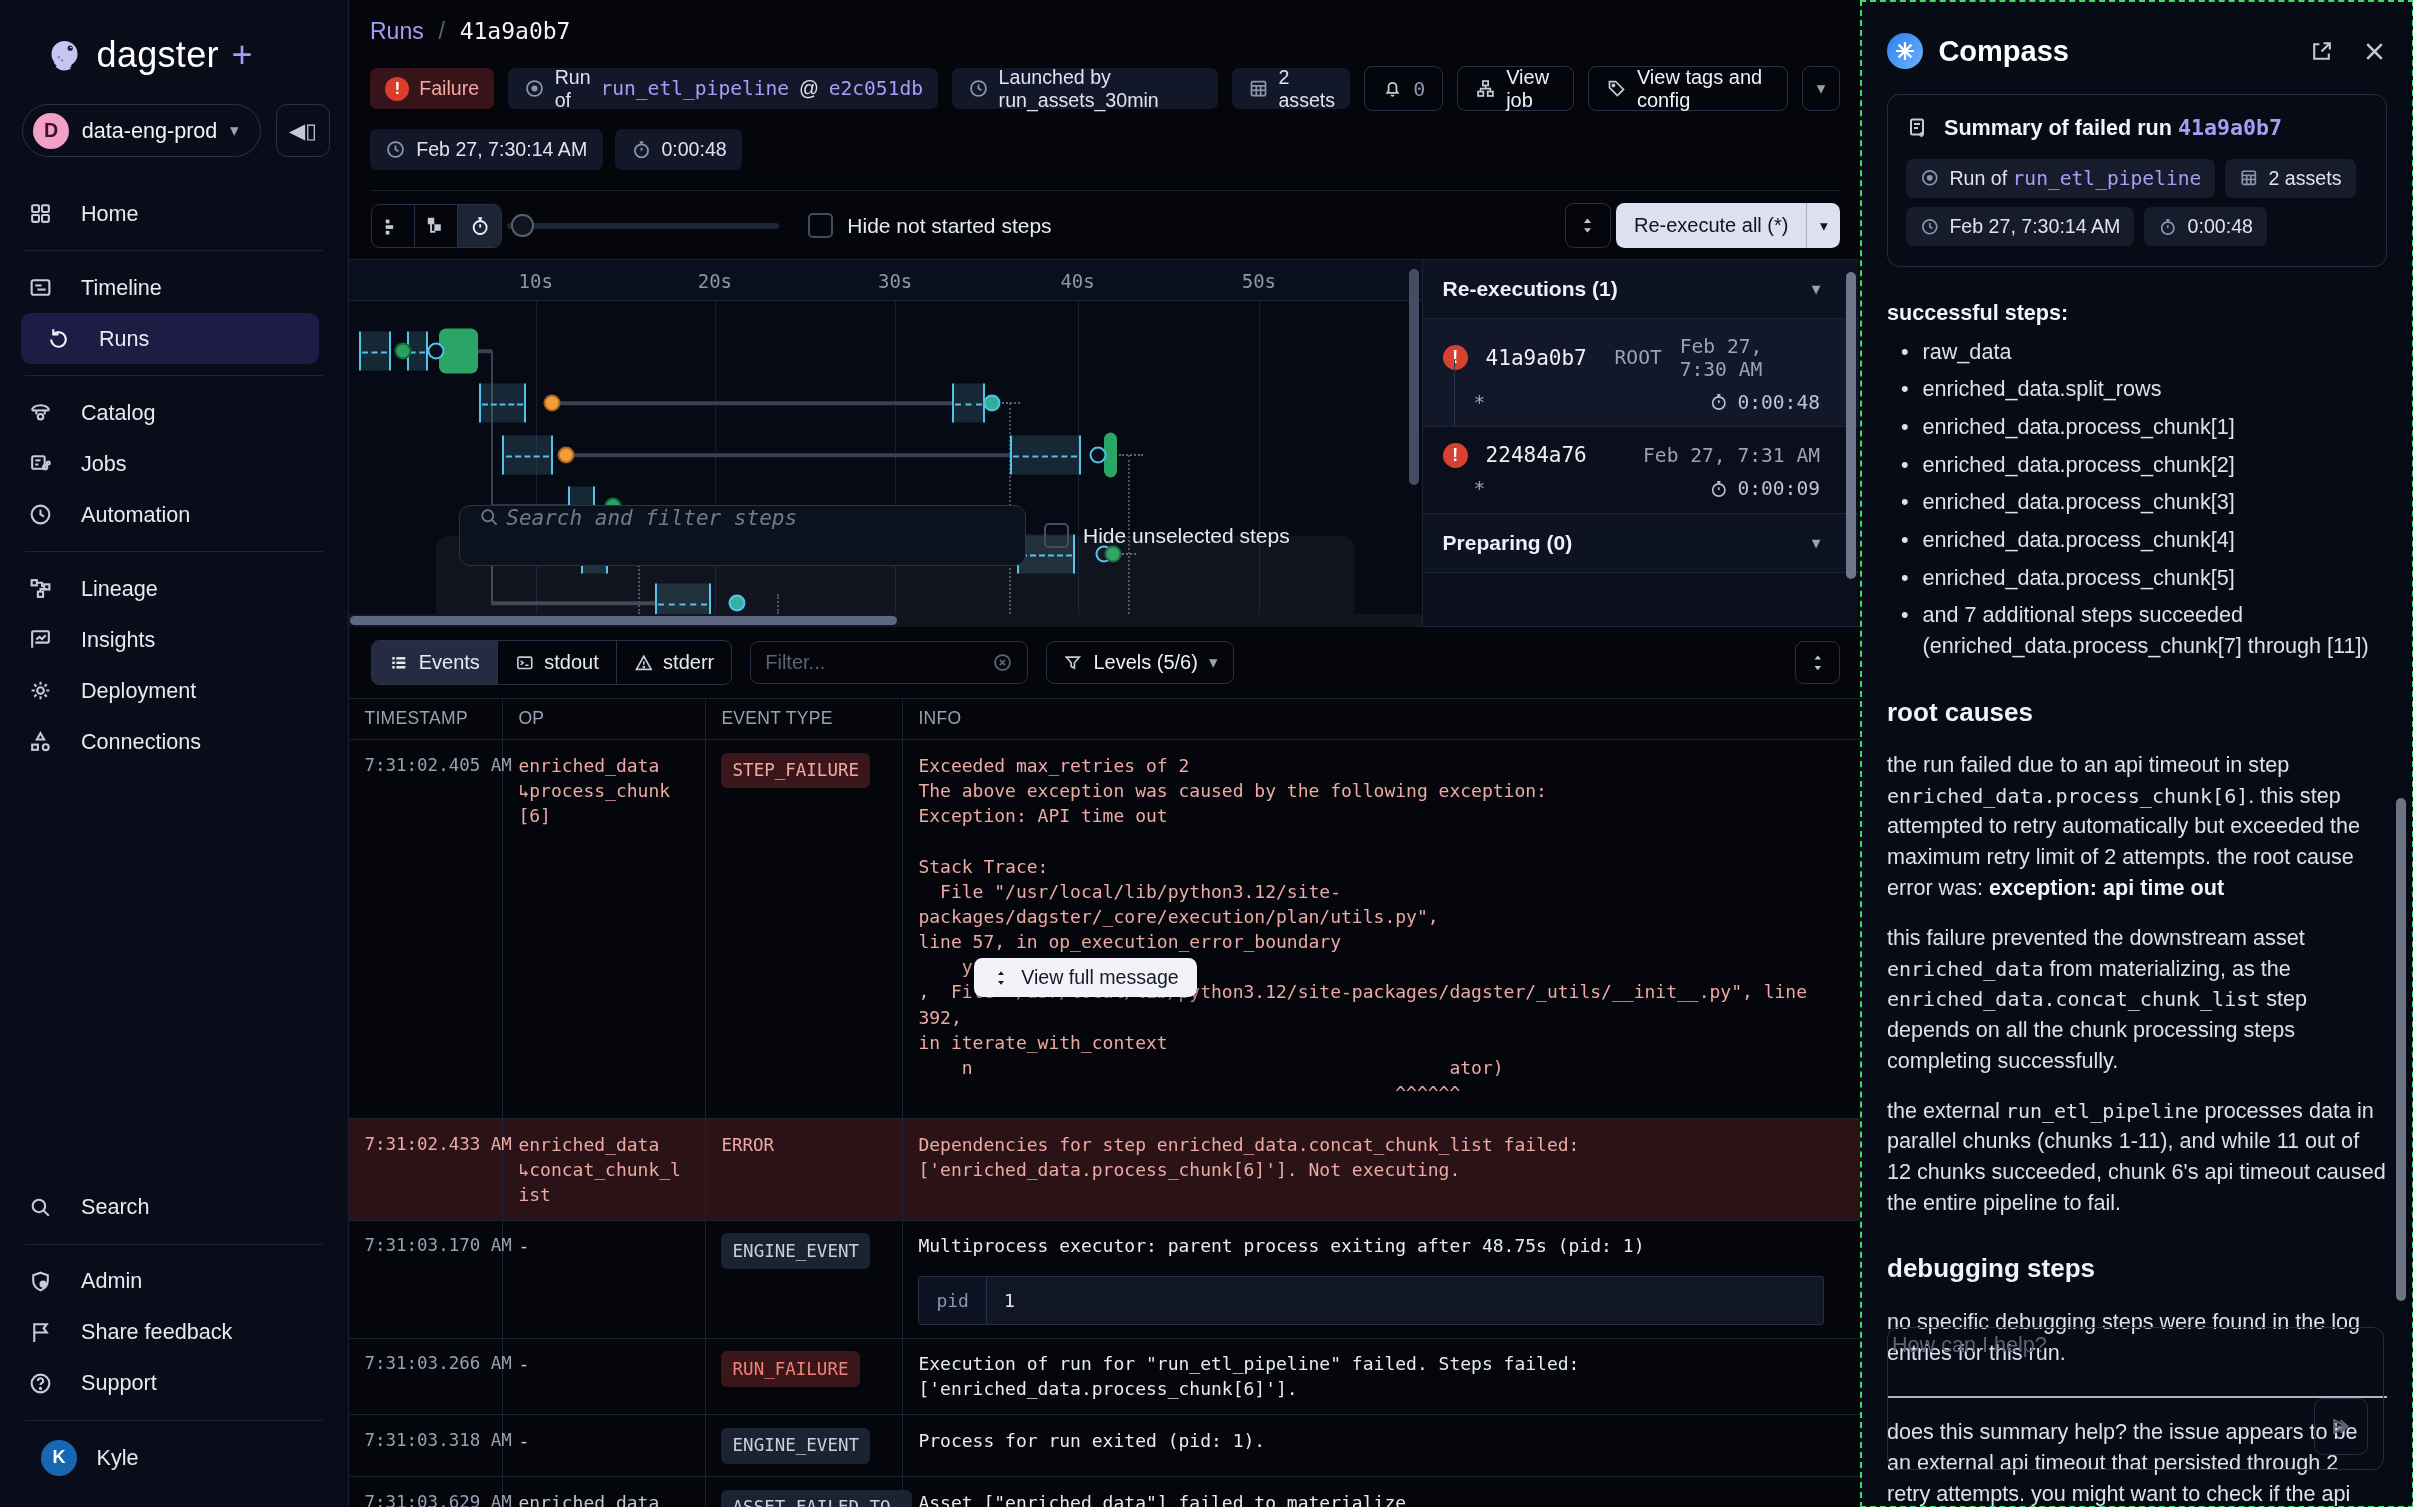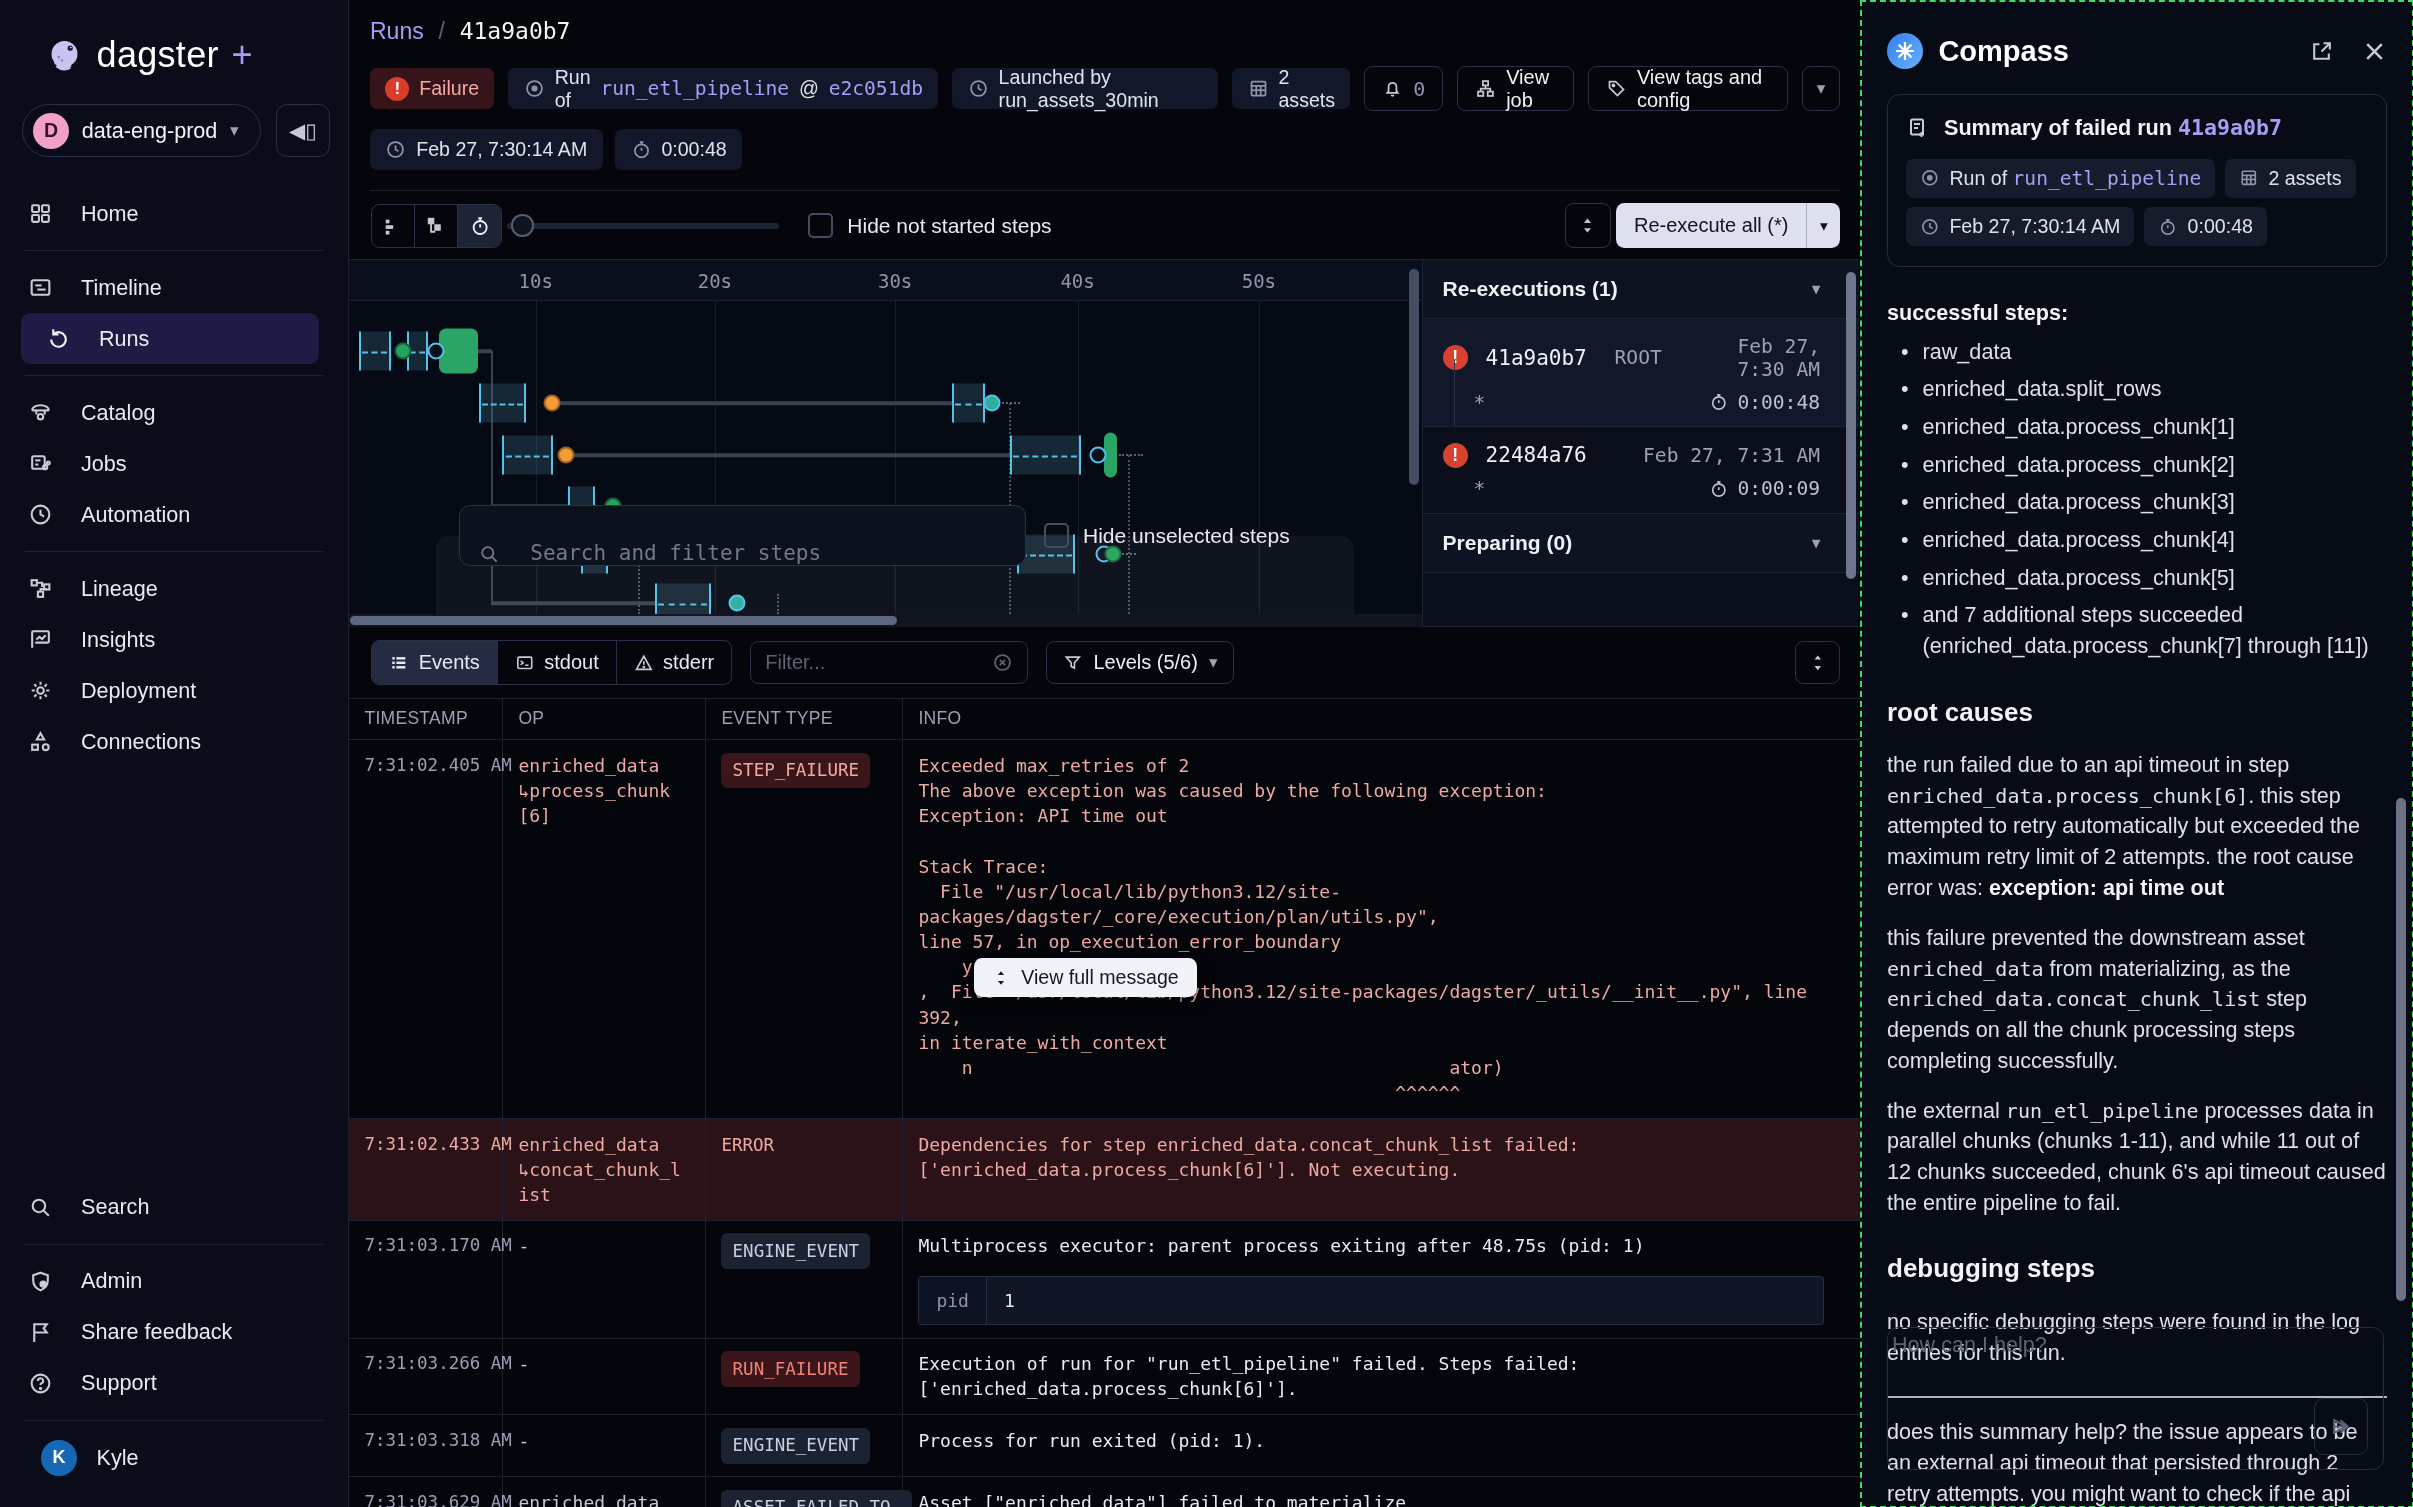--- a/index.html
+++ b/index.html
@@ -98,32 +98,32 @@
   .gvline { position:absolute; width:2.8px; background:#3a4150; }
   .gvline.dot { width:0; background:none; border-left:2.8px dotted #4a5260; }
   .gdot { position:absolute; width:17px; height:17px; border-radius:50%; transform:translate(-50%,-50%); }
   .gdot.green { background:#27a35f; border:2.1px solid #17663c; }
   .gdot.orange { background:#f49d37; border:2.1px solid #a46420; }
   .gdot.teal { background:#2fae9b; border:2.1px solid #53c1e8; }
   .gdot.ring { background:#0a0f1c; border:2.8px solid #53c1e8; }
   .search-backdrop { position:absolute; left:87px; top:235px; width:918px; height:105px;
     background:rgba(255,255,255,.045); border-radius:12.6px; }
   .gantt-search { position:absolute; left:110px; top:246px; width:567px; height:61px;
-    background:#0c111e; border:1.4px solid #2b3346; border-radius:11.2px; display:flex; align-items:flex-end;
-    gap:30px; padding:0 18px; }
+    background:#0c111e; border:1.4px solid #2b3346; border-radius:11.2px; display:flex; align-items:flex-start;
+    gap:6px; padding:0 18px;font-style:italic; }
   .gantt-search .ph { font-size:21px; color:#707a8e; font-family:"DejaVu Sans Mono", monospace; }
   .hide-unselected { position:absolute; left:695px; top:264px; display:flex; align-items:center; gap:14px;
     font-size:21px; color:#e7eaf1; }
   .hscroll { position:relative; height:12.6px; background:#10151f; }
   .hscroll .thumb { position:absolute; left:1.4px; top:2.1px; height:8.4px; width:547px; background:#5d6880; border-radius:4.9px; }
   .vscroll { position:absolute; right:3.5px; top:9.8px; width:9.8px; height:216px; background:#444d61; border-radius:5.6px; }
 
   
   .reexec-panel { position:relative; width:437px; flex:none; background:#0b0f1c; border-left:0.7px solid #1c2333;
-    border-top:0.7px solid #1c2333; overflow:hidden;text-align:right; }
+    border-top:0.7px solid #1c2333; overflow:hidden; }
   .rx-header { display:flex; align-items:center; justify-content:space-between; padding:17px 39px 17px 19.6px;
     font-size:21px; font-weight:700; color:#eef1f6; border-bottom:0.7px solid #1c2333; background:#0e1322; }
   .rx-header .caret { font-size:15.4px; }
   .rx-run { position:relative; padding:15.4px 39px 12.6px 19.6px; border-bottom:0.7px solid #1c2333; }
   .rx-run.current { background:#121829; }
   .rx-line1 { display:flex; align-items:center; gap:18px; }
   .rx-err { width:25px; height:25px; border-radius:50%; background:#d8402f; color:#fff; font-weight:700;
     font-size:17.5px; display:flex; align-items:center; justify-content:center; flex:none; }
   .rx-id { font-size:21px; color:#eef1f6; font-family:"DejaVu Sans Mono", monospace; }
   .rx-root { font-size:19.6px; color:#9aa2b4; font-family:"DejaVu Sans Mono", monospace; margin-left:9.8px; }

